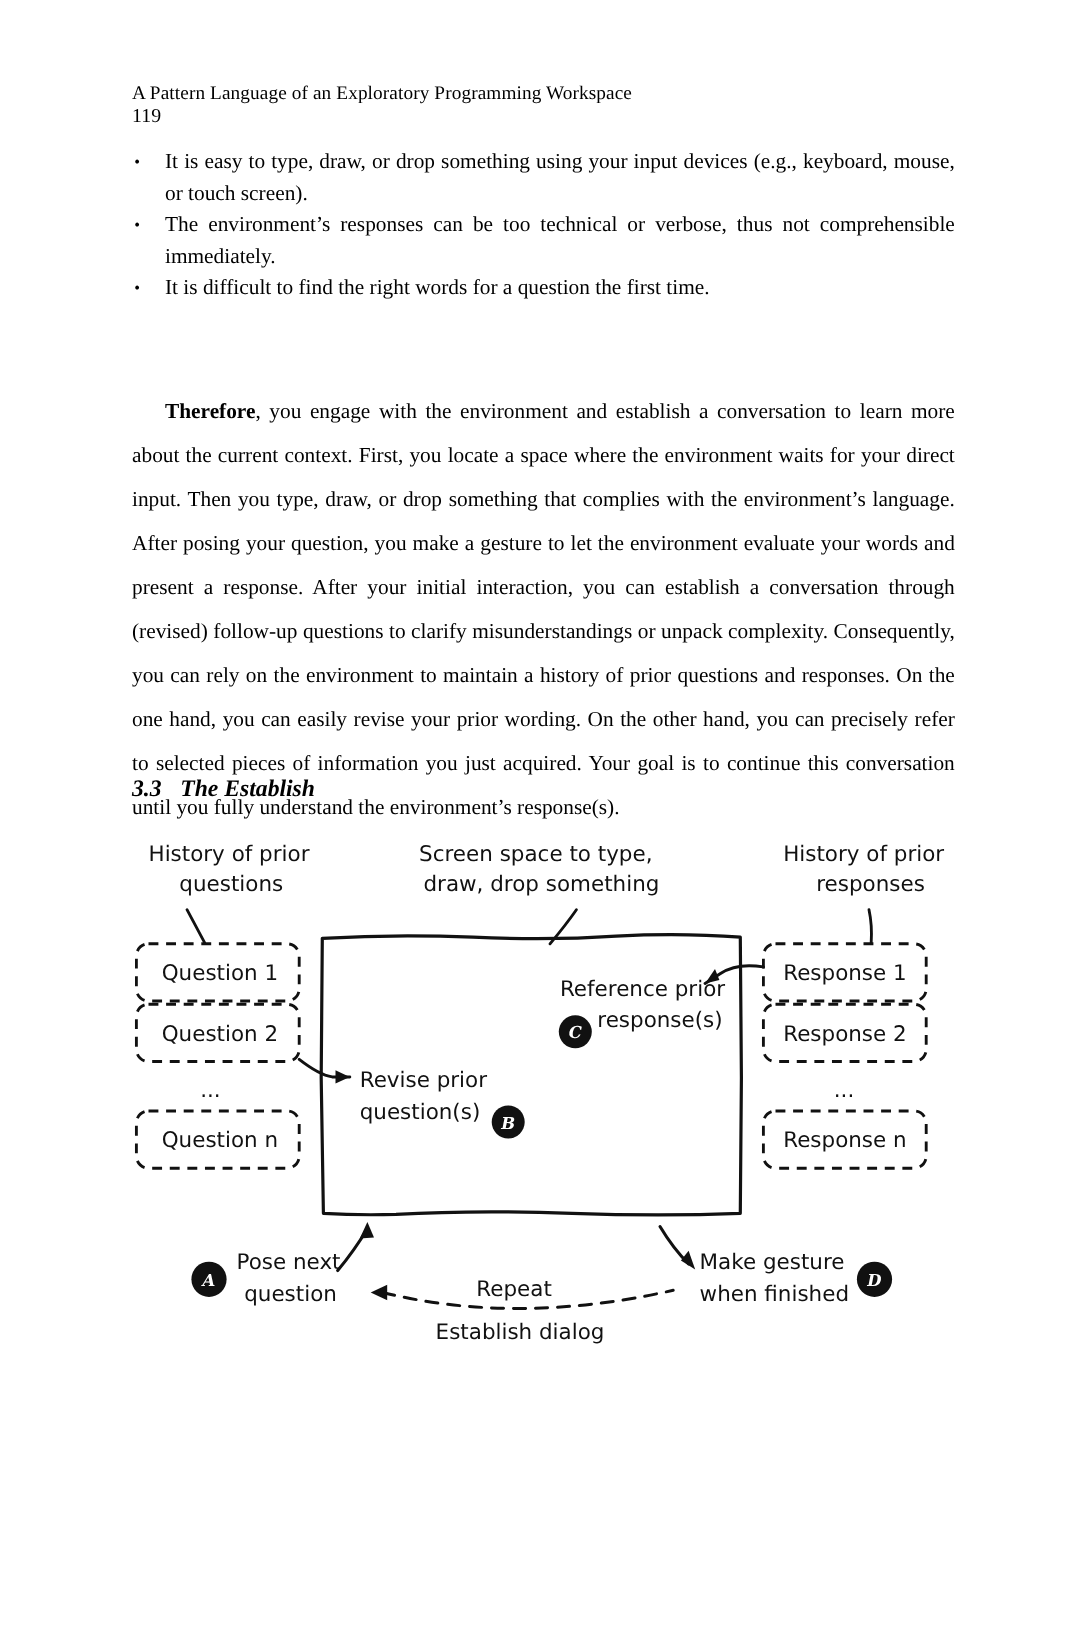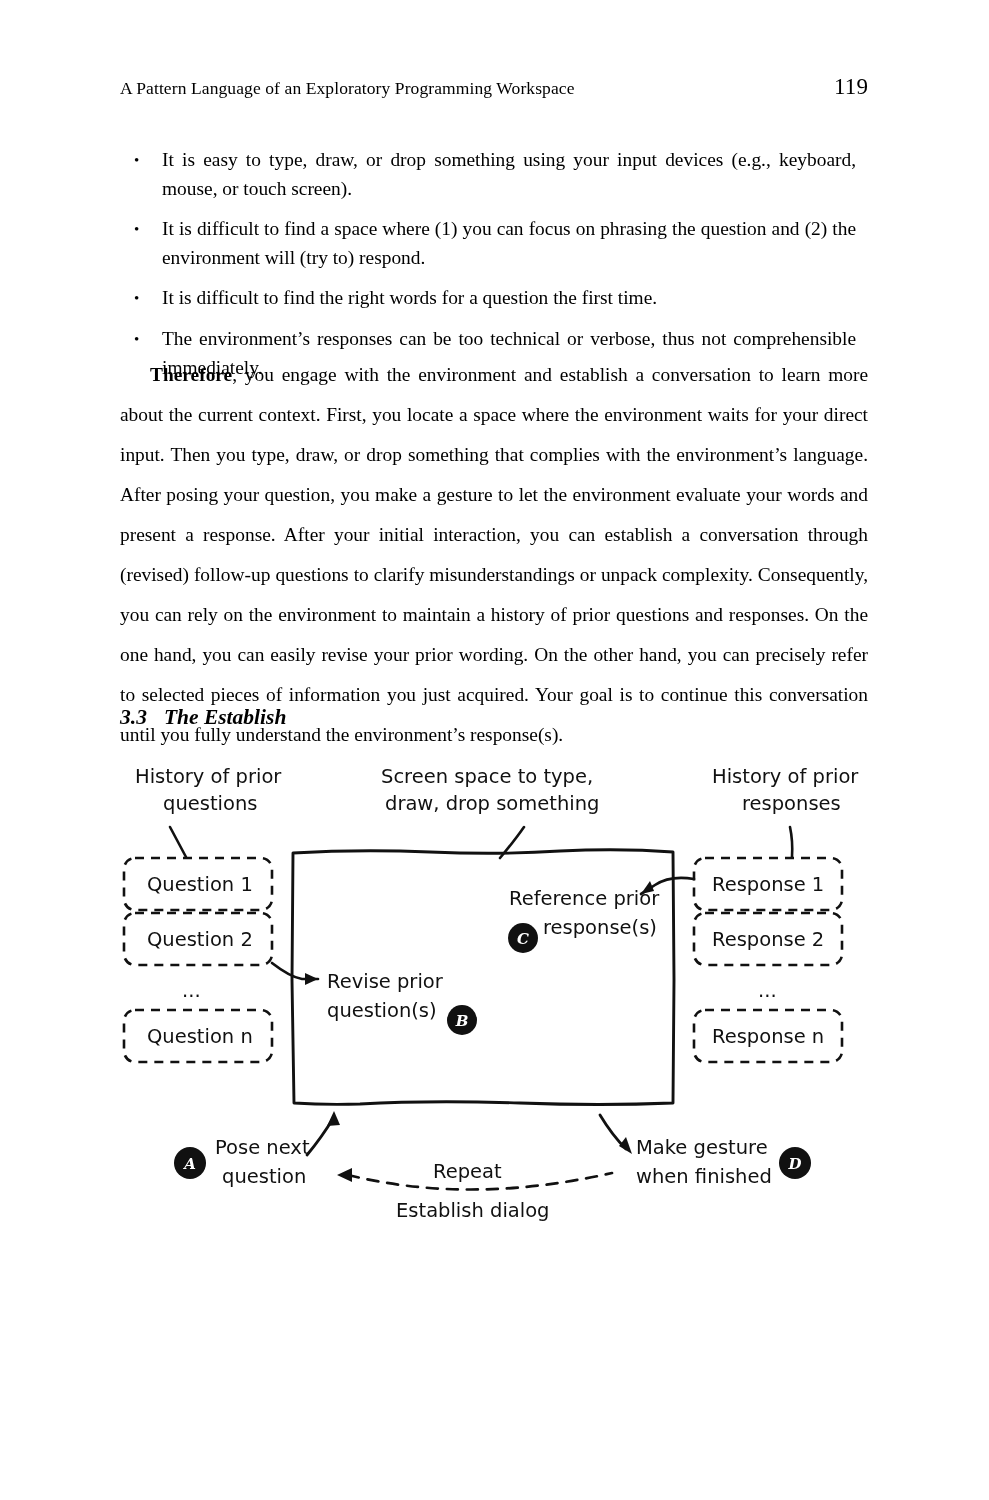--- a/index.html
+++ b/index.html
@@ -16,47 +16,47 @@
     overflow: hidden;
   }
 
   
   #running-head {
     position: absolute;
     left: 120px;
     top: 74px;
     width: 748px;
     display: flex;
-    justify-content: space-between;
     align-items: baseline;
     font-size: 17.5px;
     letter-spacing: 0.1px;
-  }
-  #running-head .rh-page { font-size: 23px; }
+    flex-direction: column;
+  }
+  #running-head .rh-page { font-size: 18px; }
 
   
   .col {
     position: absolute;
     left: 120px;
     width: 748px;
   }
 
   #bullet-list {
     top: 134px;
     list-style: none;
     margin: 0;
     padding: 0;
     font-size: 19.4px;
     line-height: 28.6px;
     text-align: justify;
   }
   #bullet-list li {
     position: relative;
     padding-left: 30px;
-    margin: 12px;
+    margin: 0;
     text-align: justify;
   }
   #bullet-list li::before {
     content: "\2022";
     position: absolute;
     left: 2px;
     top: 0;
     font-size: 15px;
   }
   
@@ -126,28 +126,25 @@
 <div id="running-head">
   <span>A Pattern Language of an Exploratory Programming Workspace</span>
   <span class="rh-page">119</span>
 </div>
 
 <ul class="col" id="bullet-list">
   <li>
       <span>It is easy to type, draw, or drop something using your input devices (e.g., keyboard, mouse, or touch screen).</span>
     </li>
   <li>
-      <span>It is difficult to find a space where (1) you can focus on phrasing the question and (2) the environment will (try to) respond.</span>
+      <span>The environment’s responses can be too technical or verbose, thus not comprehensible immediately.</span>
     </li>
   <li>
       <span>It is difficult to find the right words for a question the first time.</span>
     </li>
-  <li>
-      <span>The environment’s responses can be too technical or verbose, thus not comprehensible immediately.</span>
-    </li>
 </ul>
 
 <p class="col" id="therefore-para"><b>Therefore</b><span>, you engage with the environment and establish a conversation to learn more about the current context. First, you locate a space where the environment waits for your direct input. Then you type, draw, or drop something that complies with the environment’s language. After posing your question, you make a gesture to let the environment evaluate your words and present a response. After your initial interaction, you can establish a conversation through (revised) follow-up questions to clarify misunderstandings or unpack complexity. Consequently, you can rely on the environment to maintain a history of prior questions and responses. On the one hand, you can easily revise your prior wording. On the other hand, you can precisely refer to selected pieces of information you just acquired. Your goal is to continue this conversation until you fully understand the environment’s response(s).</span></p>
 
 <div id="section-heading">
   <span>3.3</span>
   <span>The Establish</span>
 </div>
 
 <div id="figure">

